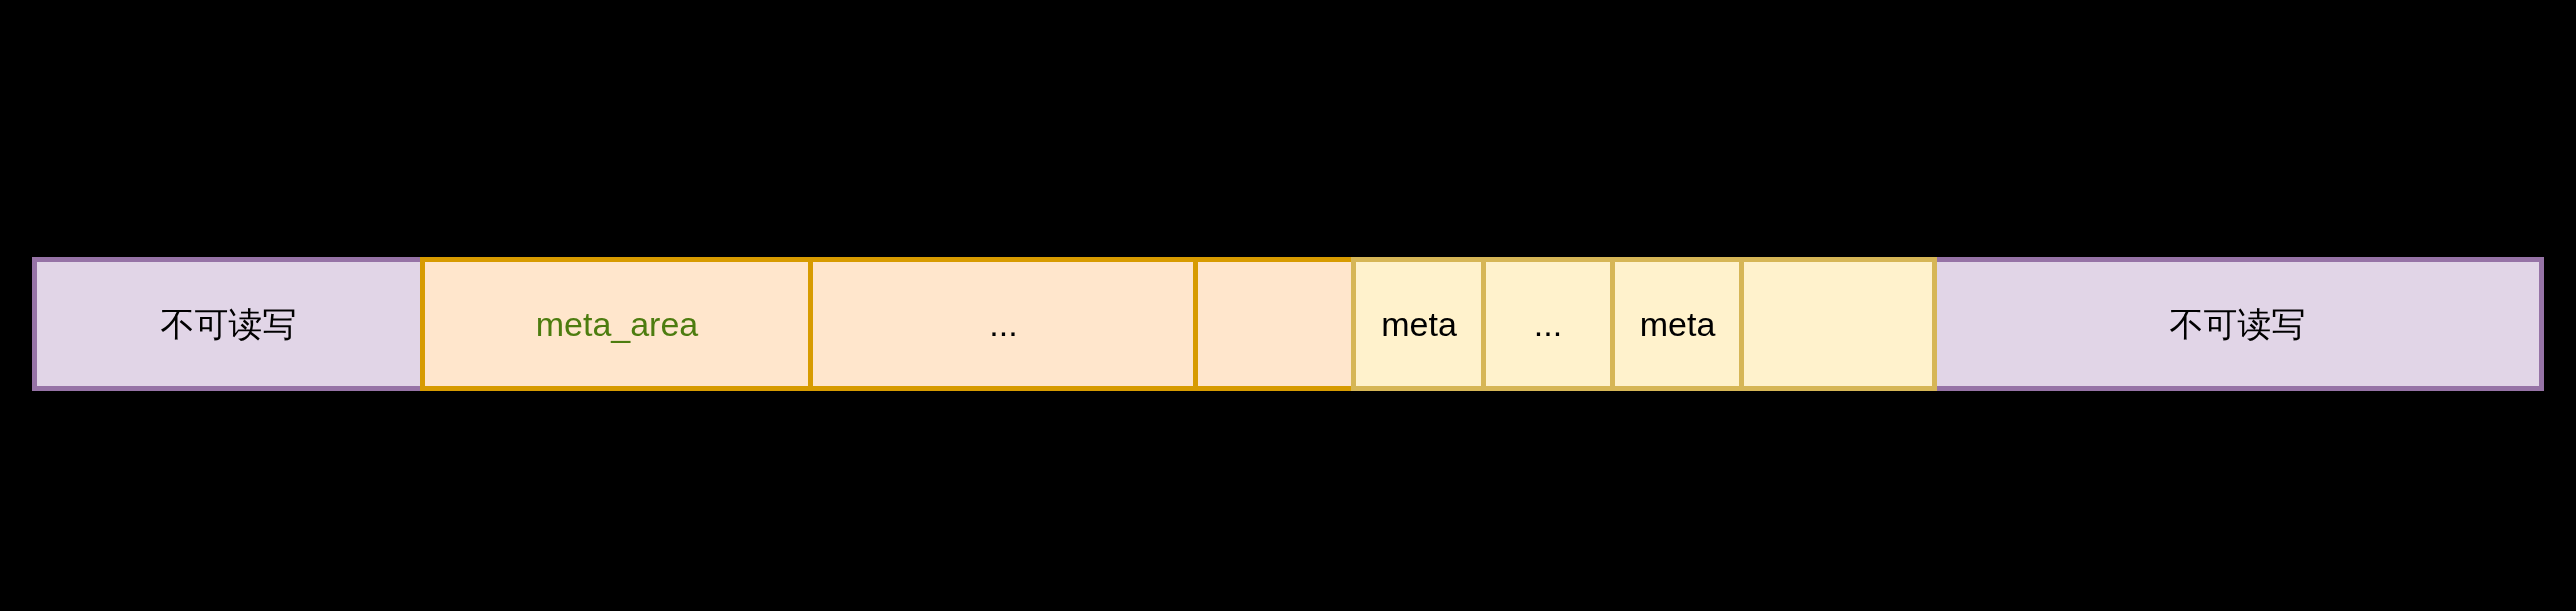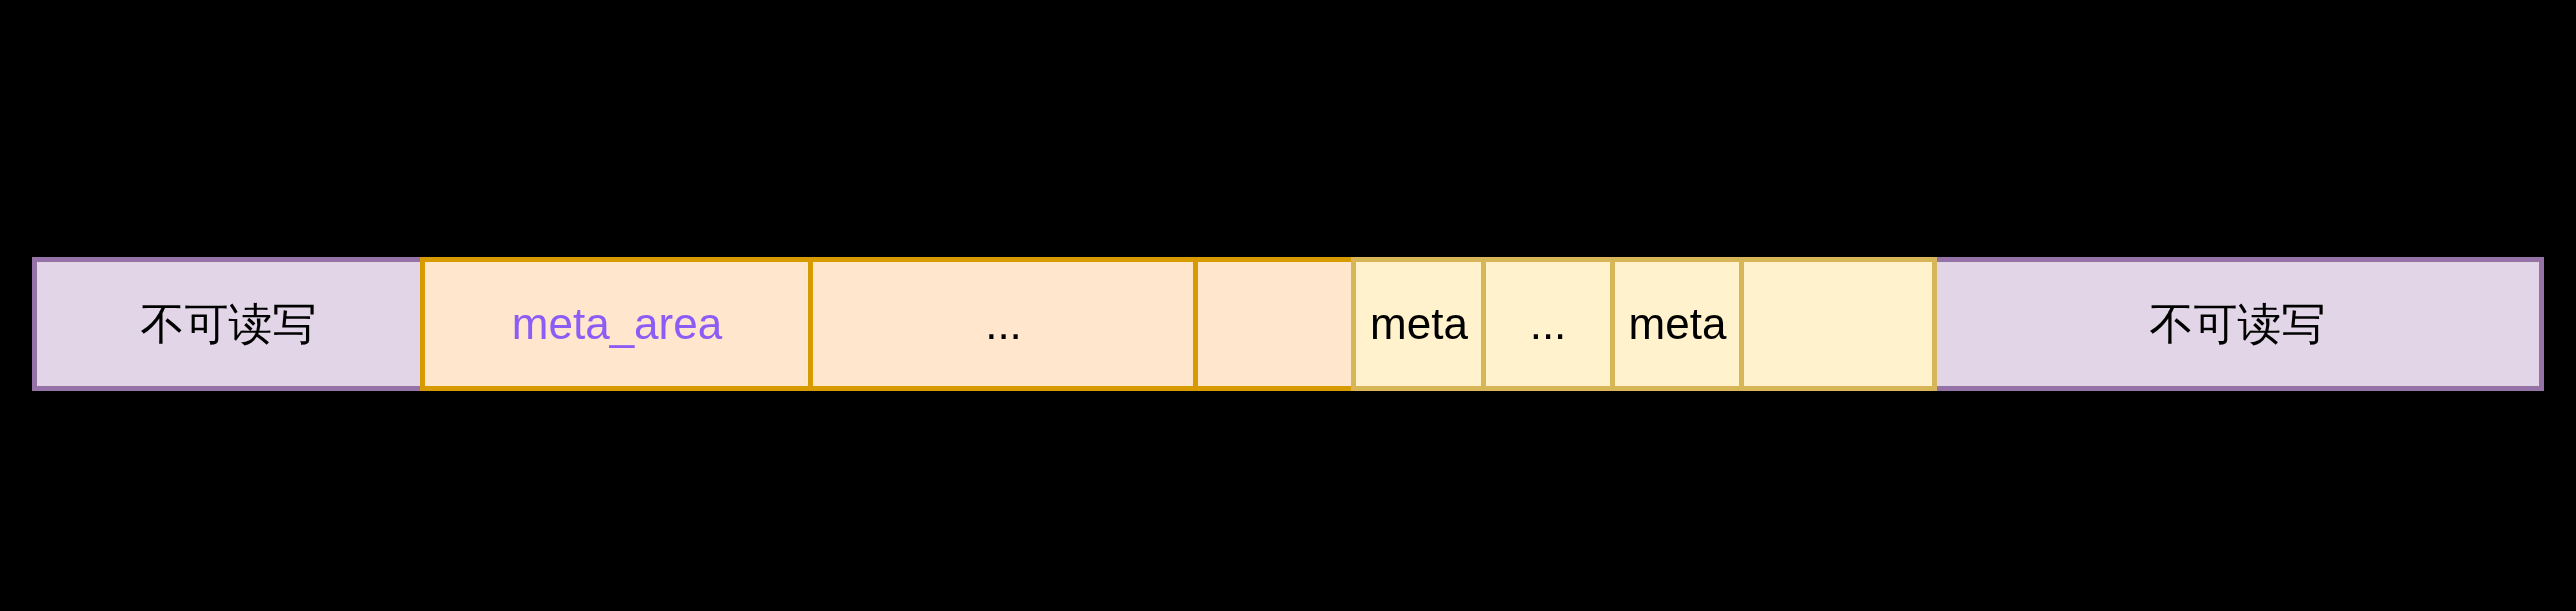--- a/index.html
+++ b/index.html
@@ -25,38 +25,38 @@
     position: absolute;
     top: 0;
     height: 100%;
     box-sizing: border-box;
     border: 5.6px solid transparent;
     display: flex;
     align-items: center;
     justify-content: center;
   }
   .seg-label {
-    font-size: 44px;
+    font-size: 34px;
     line-height: 1.2;
     color: #000000;
     white-space: nowrap;
     text-align: center;
   }
 </style>
 </head>
 <body style="background: rgb(0, 0, 0);">
 
 <div id="memory-bar" style="top: 257px; height: 134px;">
 
   <div class="seg" style="left: 32px; width: 393px; z-index: 1; background: rgb(225, 213, 231); border-color: rgb(150, 115, 166); border-width: 5.6px;">
     <span class="seg-label" style="color: rgb(0, 0, 0);">不可读写</span>
   </div>
 
   <div class="seg" style="left: 420px; width: 394px; z-index: 2; background: rgb(255, 230, 204); border-color: rgb(215, 155, 0); border-width: 5.6px;">
-    <span class="seg-label" style="color: #8b5cf6;">meta_area</span>
+    <span class="seg-label" style="color: #4d7c0f;">meta_area</span>
   </div>
 
   <div class="seg" style="left: 808px; width: 391px; z-index: 2; background: rgb(255, 230, 204); border-color: rgb(215, 155, 0); border-width: 5.6px;">
     <span class="seg-label" style="color: rgb(0, 0, 0);">...</span>
   </div>
 
   <div class="seg" style="left: 1193px; width: 163px; z-index: 2; background: rgb(255, 230, 204); border-color: rgb(215, 155, 0); border-width: 5.6px;">
     <span class="seg-label" style="color: rgb(0, 0, 0);"></span>
   </div>
 

